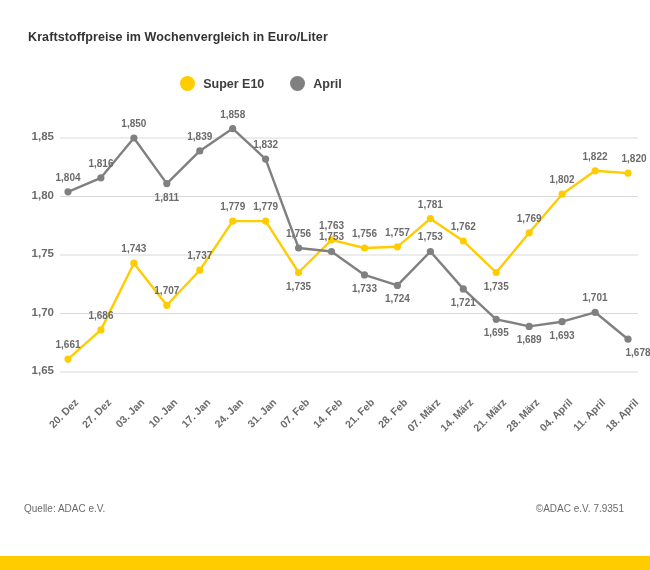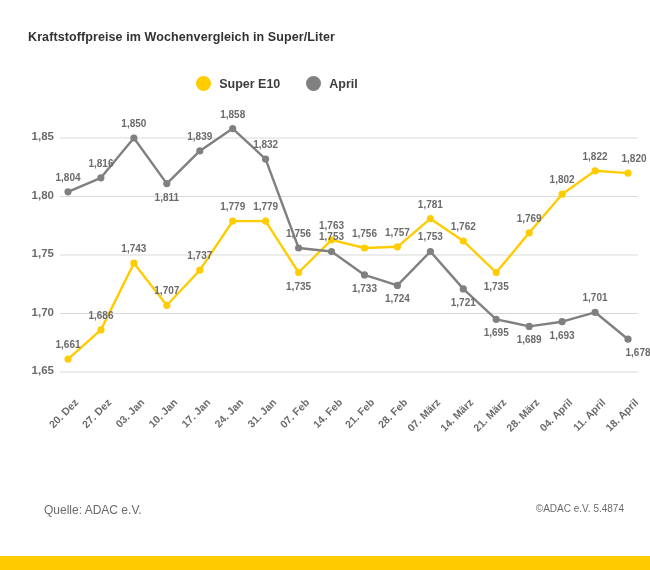--- a/index.html
+++ b/index.html
@@ -25,21 +25,21 @@
     position: absolute;
     left: 28px;
     top: 30px;
     font-size: 12.5px;
     font-weight: bold;
     color: #333333;
     letter-spacing: 0.1px;
   }
   .legend {
     position: absolute;
-    left: 16px;
+    left: 0;
     top: 76px;
     width: 522px;
     display: flex;
     justify-content: center;
     align-items: center;
     gap: 26px;
   }
   .legend-entry {
     display: flex;
     align-items: center;
@@ -83,23 +83,23 @@
     position: absolute;
     font-size: 10px;
     font-weight: bold;
     white-space: nowrap;
     transform: translateX(-50%);
   }
   .pt-label.super { color: #6b6b6b; }
   .pt-label.diesel { color: #6b6b6b; }
   .footer-left {
     position: absolute;
-    left: 44px;
+    left: 24px;
     top: 503px;
-    font-size: 12px;
+    font-size: 10px;
     color: #6b6b6b;
   }
   .footer-right {
     position: absolute;
     right: 26px;
     top: 503px;
     font-size: 10px;
     color: #6b6b6b;
   }
   .accent-bar {
@@ -109,21 +109,21 @@
     width: 650px;
     height: 14px;
     background: #ffcc00;
   }
 </style>
 </head>
 <body>
 
 <div id="chart-root">
 
-  <div class="title">Kraftstoffpreise im Wochenvergleich in Super/Liter</div>
+  <div class="title">Kraftstoffpreise im Wochenvergleich in Euro/Liter</div>
 
   <div class="legend">
     <div class="legend-entry">
       <span class="legend-dot" style="background:#ffcc00"></span>
       <span>Super E10</span>
     </div>
     <div class="legend-entry">
       <span class="legend-dot" style="background:#808080"></span>
       <span>April</span>
     </div>
@@ -171,16 +171,16 @@
         <circle cx="463.3" cy="288.9" r="3.6" fill="#808080"></circle>
         <circle cx="496.2" cy="319.3" r="3.6" fill="#808080"></circle>
         <circle cx="529.2" cy="326.4" r="3.6" fill="#808080"></circle>
         <circle cx="562.1" cy="321.7" r="3.6" fill="#808080"></circle>
         <circle cx="595.1" cy="312.3" r="3.6" fill="#808080"></circle>
         <circle cx="628.0" cy="339.2" r="3.6" fill="#808080"></circle>
       </svg>
   <div class="ylabel" style="left: 14px; top: 364px;">1,65</div><div class="ylabel" style="left: 14px; top: 305.5px;">1,70</div><div class="ylabel" style="left: 14px; top: 247px;">1,75</div><div class="ylabel" style="left: 14px; top: 188.5px;">1,80</div><div class="ylabel" style="left: 14px; top: 130px;">1,85</div><div class="xlabel" style="left: 14px; top: 396px; width: 58px;">20. Dez</div><div class="xlabel" style="left: 46.9412px; top: 396px; width: 58px;">27. Dez</div><div class="xlabel" style="left: 79.8824px; top: 396px; width: 58px;">03. Jan</div><div class="xlabel" style="left: 112.824px; top: 396px; width: 58px;">10. Jan</div><div class="xlabel" style="left: 145.765px; top: 396px; width: 58px;">17. Jan</div><div class="xlabel" style="left: 178.706px; top: 396px; width: 58px;">24. Jan</div><div class="xlabel" style="left: 211.647px; top: 396px; width: 58px;">31. Jan</div><div class="xlabel" style="left: 244.588px; top: 396px; width: 58px;">07. Feb</div><div class="xlabel" style="left: 277.529px; top: 396px; width: 58px;">14. Feb</div><div class="xlabel" style="left: 310.471px; top: 396px; width: 58px;">21. Feb</div><div class="xlabel" style="left: 343.412px; top: 396px; width: 58px;">28. Feb</div><div class="xlabel" style="left: 376.353px; top: 396px; width: 58px;">07. März</div><div class="xlabel" style="left: 409.294px; top: 396px; width: 58px;">14. März</div><div class="xlabel" style="left: 442.235px; top: 396px; width: 58px;">21. März</div><div class="xlabel" style="left: 475.176px; top: 396px; width: 58px;">28. März</div><div class="xlabel" style="left: 508.118px; top: 396px; width: 58px;">04. April</div><div class="xlabel" style="left: 541.059px; top: 396px; width: 58px;">11. April</div><div class="xlabel" style="left: 574px; top: 396px; width: 58px;">18. April</div><div class="pt-label super" style="left: 68px; top: 339.13px;">1,661</div><div class="pt-label super" style="left: 100.941px; top: 309.88px;">1,686</div><div class="pt-label super" style="left: 133.882px; top: 243.19px;">1,743</div><div class="pt-label super" style="left: 166.824px; top: 285.31px;">1,707</div><div class="pt-label super" style="left: 199.765px; top: 250.21px;">1,737</div><div class="pt-label super" style="left: 232.706px; top: 201.07px;">1,779</div><div class="pt-label super" style="left: 265.647px; top: 201.07px;">1,779</div><div class="pt-label super" style="left: 298.588px; top: 280.55px;">1,735</div><div class="pt-label super" style="left: 331.529px; top: 219.79px;">1,763</div><div class="pt-label super" style="left: 364.471px; top: 227.98px;">1,756</div><div class="pt-label super" style="left: 397.412px; top: 226.81px;">1,757</div><div class="pt-label super" style="left: 430.353px; top: 198.73px;">1,781</div><div class="pt-label super" style="left: 463.294px; top: 220.96px;">1,762</div><div class="pt-label super" style="left: 496.235px; top: 280.55px;">1,735</div><div class="pt-label super" style="left: 529.176px; top: 212.77px;">1,769</div><div class="pt-label super" style="left: 562.118px; top: 174.16px;">1,802</div><div class="pt-label super" style="left: 595.059px; top: 150.76px;">1,822</div><div class="pt-label super" style="left: 634px; top: 153.1px;">1,820</div><div class="pt-label diesel" style="left: 68px; top: 171.82px;">1,804</div><div class="pt-label diesel" style="left: 100.941px; top: 157.78px;">1,816</div><div class="pt-label diesel" style="left: 133.882px; top: 118px;">1,850</div><div class="pt-label diesel" style="left: 166.824px; top: 191.63px;">1,811</div><div class="pt-label diesel" style="left: 199.765px; top: 130.87px;">1,839</div><div class="pt-label diesel" style="left: 232.706px; top: 108.64px;">1,858</div><div class="pt-label diesel" style="left: 265.647px; top: 139.06px;">1,832</div><div class="pt-label diesel" style="left: 298.588px; top: 227.98px;">1,756</div><div class="pt-label diesel" style="left: 331.529px; top: 231.49px;">1,753</div><div class="pt-label diesel" style="left: 364.471px; top: 282.89px;">1,733</div><div class="pt-label diesel" style="left: 397.412px; top: 293.42px;">1,724</div><div class="pt-label diesel" style="left: 430.353px; top: 231.49px;">1,753</div><div class="pt-label diesel" style="left: 463.294px; top: 296.93px;">1,721</div><div class="pt-label diesel" style="left: 496.235px; top: 327.35px;">1,695</div><div class="pt-label diesel" style="left: 529.176px; top: 334.37px;">1,689</div><div class="pt-label diesel" style="left: 562.118px; top: 329.69px;">1,693</div><div class="pt-label diesel" style="left: 595.059px; top: 292.33px;">1,701</div><div class="pt-label diesel" style="left: 638px; top: 347.24px;">1,678</div></div>
 
   <div class="footer-left">Quelle: ADAC e.V.</div>
-  <div class="footer-right">©ADAC e.V. 5.4874</div>
+  <div class="footer-right">©ADAC e.V. 7.9351</div>
 
   <div class="accent-bar"></div>
 </div>
 
 </body></html>

